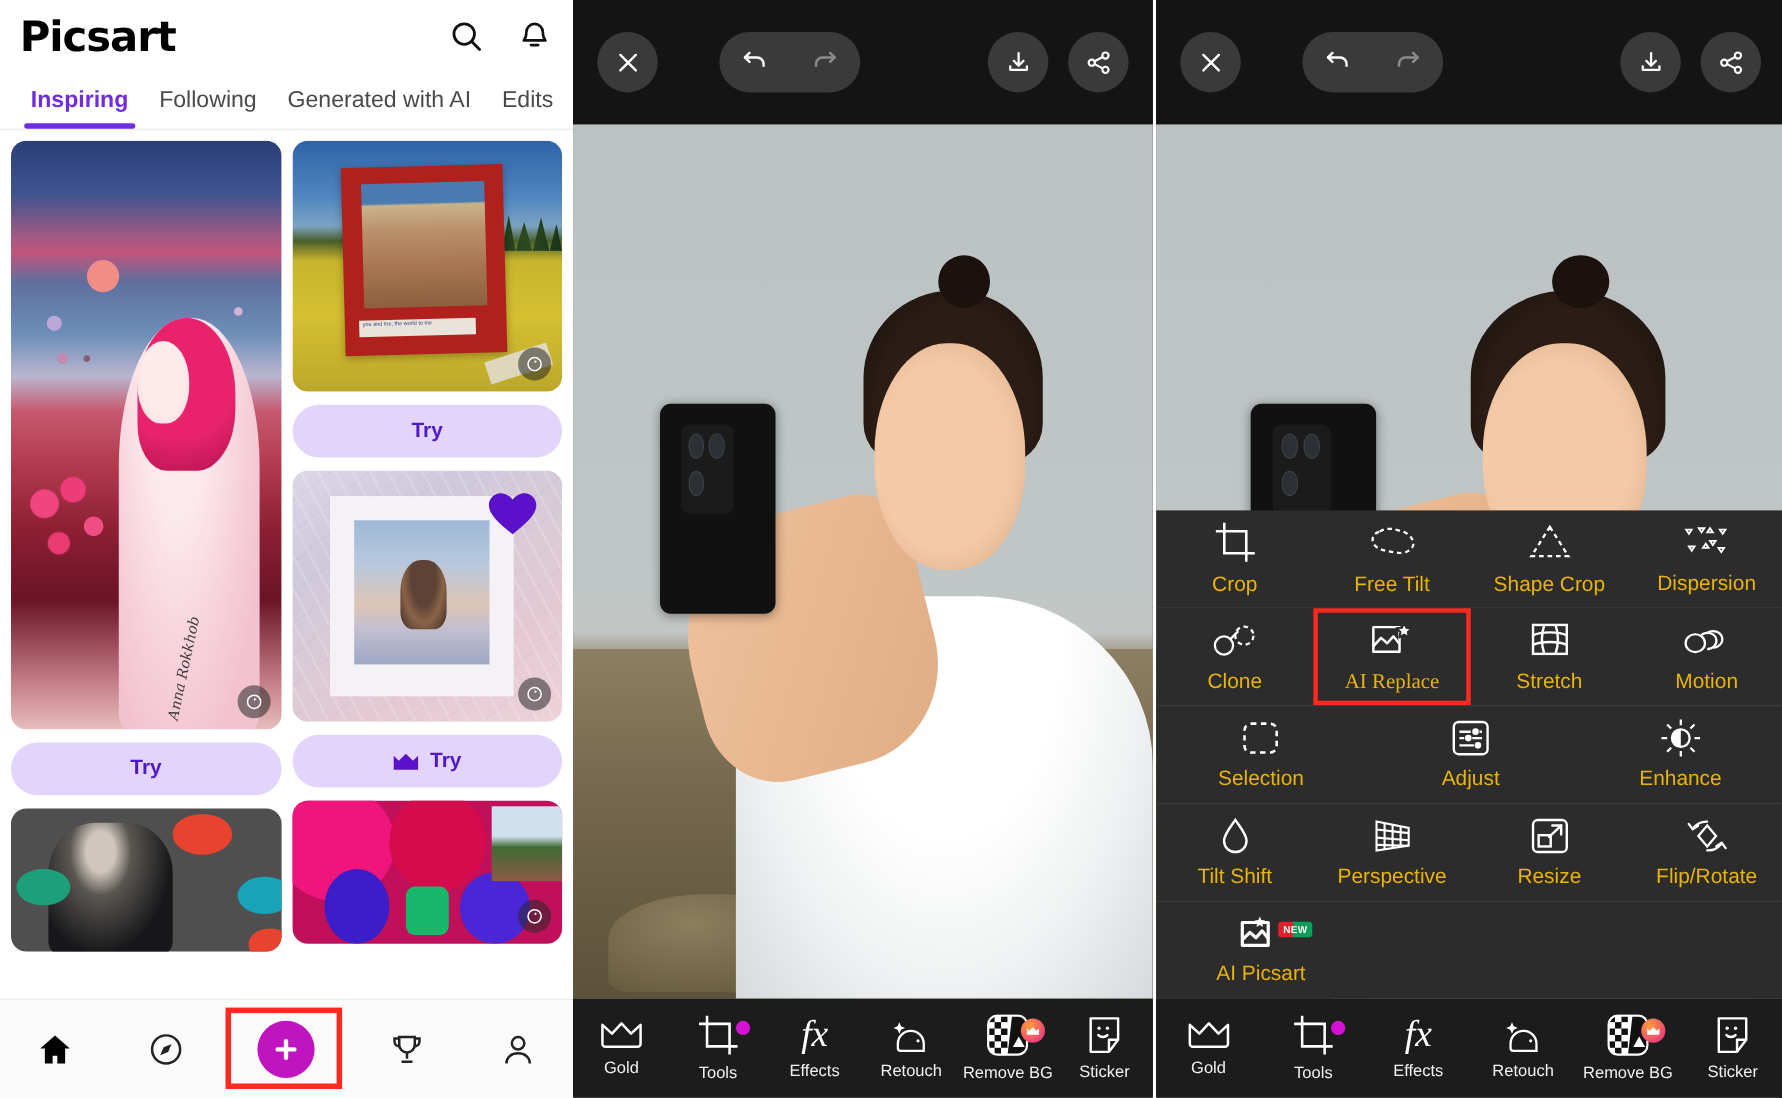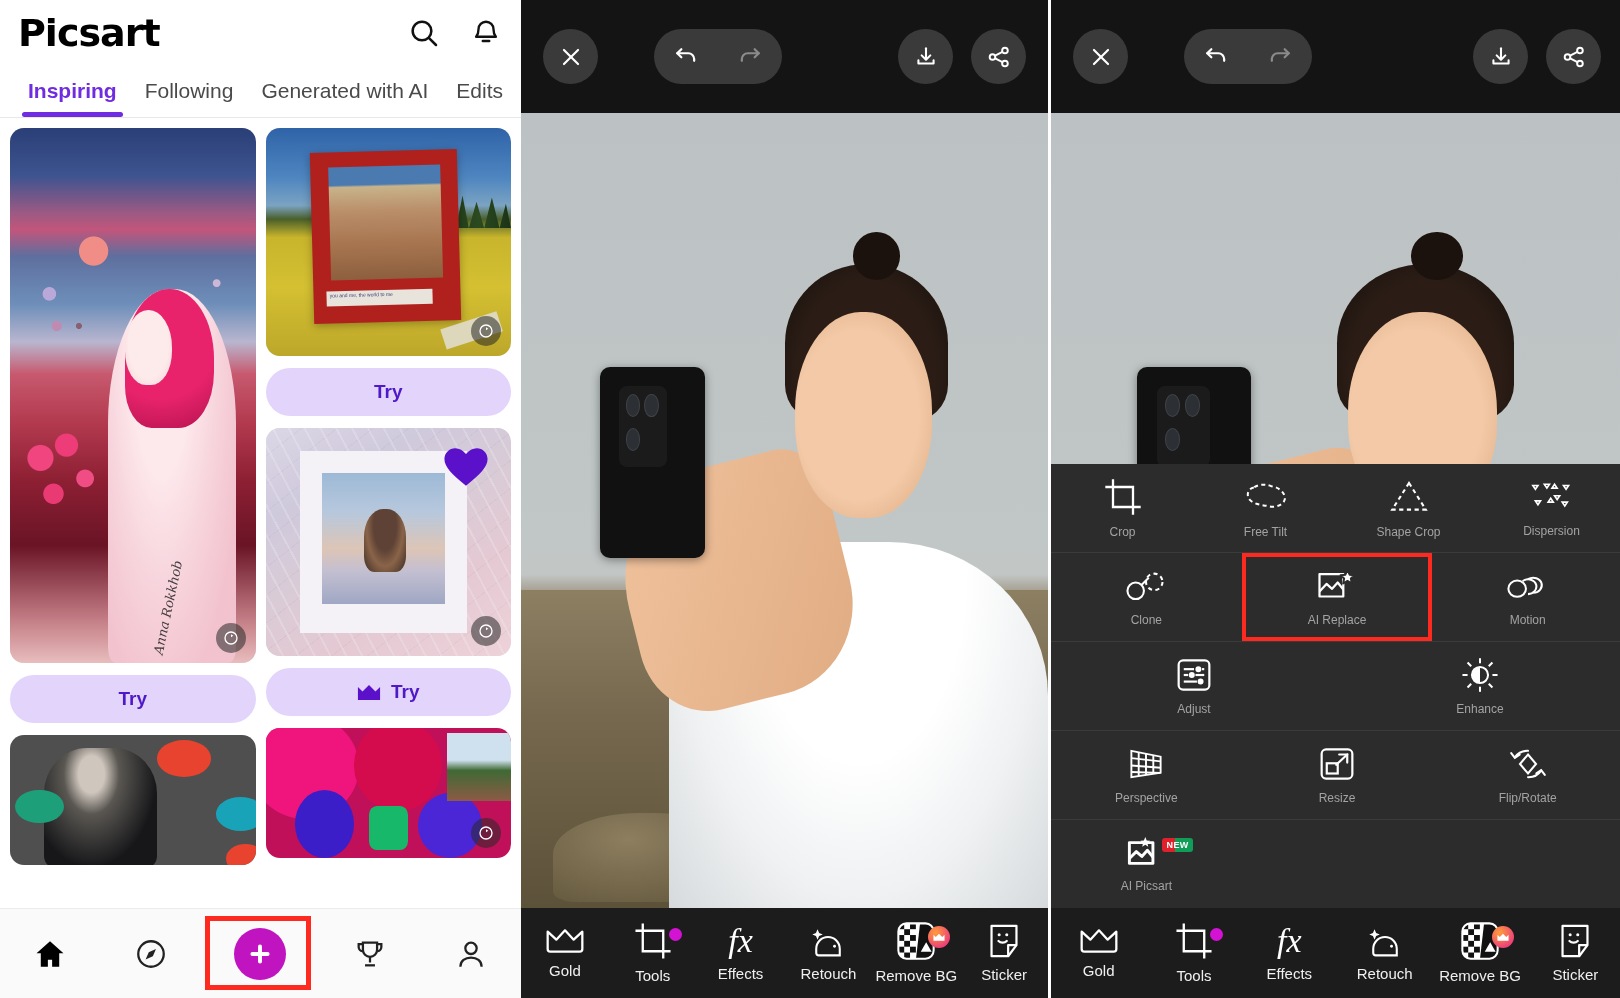--- a/index.html
+++ b/index.html
@@ -130,22 +130,22 @@
          box-shadow:0 2px 10px rgba(0,0,0,.4);}
   .phone .cam{position:absolute;left:18%;top:10%;width:46%;height:42%;background:#1b1b1b;border-radius:8px;}
   .phone .lens{position:absolute;width:26%;height:26%;background:#2c2f33;border-radius:50%;border:1px solid #3d4247;}
 
   
   .tools-grid{position:absolute;left:0;right:0;bottom:90px;background:#2c2c2c;z-index:4;}
   .tg-row{display:flex;border-bottom:1px solid #3b3b3b;}
   .tg-row:last-child{border-bottom:none;}
   .tg-cell{flex:1 1 25%;height:88px;display:flex;flex-direction:column;align-items:center;justify-content:center;
            gap:8px;position:relative;cursor:pointer;box-sizing:border-box;}
-  .tg-label{font-size:12px;color:#a3a3a3;}
-  .tg-sel{outline:4px solid #ff2a1f;outline-offset:-4px;z-index:2;}
+  .tg-label{font-size:19px;color:#eab308;}
+  .tg-sel{outline:4px solid #ff2a1f;outline-offset:-4px;z-index:2;font-family:Liberation Serif, serif;}
   .badge-new{position:absolute;left:58%;top:20%;background:linear-gradient(90deg,#e0202b 0 42%,#0f9d58 42%);
              color:#fff;font-size:9px;font-weight:700;padding:2px 5px;border-radius:3px;letter-spacing:.3px;}
   .badge-ai{position:absolute;left:60%;top:18%;width:20px;height:20px;border-radius:50%;background:#a870e8;
             color:#fff;font-size:11px;font-weight:700;display:flex;align-items:center;justify-content:center;}
 
   
   .ed-bottom{position:absolute;left:0;bottom:0;width:100%;height:90px;background:#1c1c1c;display:flex;
              align-items:center;z-index:6;}
   .eb-item{flex:1 1 0;display:flex;flex-direction:column;align-items:center;justify-content:center;gap:7px;position:relative;cursor:pointer;}
   .eb-label{font-size:15px;color:#f0f0f0;white-space:nowrap;}
@@ -570,30 +570,44 @@
         </div>
         <div class="tg-cell tg-sel">
           <svg width="42" height="38" viewBox="0 0 30 26" fill="none" stroke="#fff" stroke-width="1.6" stroke-linejoin="round">
             <path d="M2.5 4.5h17v16h-17z"></path>
             <path d="M2.5 17l5-5.5 4 3.5 4-4.5 4 5"></path>
             <path d="M22.5 1.5l1.5 3.4 3.5.4-2.6 2.4.7 3.5-3.1-1.8-3.1 1.8.7-3.5-2.6-2.4 3.5-.4z" fill="#fff" stroke="#2c2c2c" stroke-width="1.4"></path>
           </svg>
           <div class="tg-label">AI Replace</div>
         </div>
         <div class="tg-cell">
+          <svg width="40" height="38" viewBox="0 0 26 26" fill="none" stroke="#fff" stroke-width="1.5">
+            <rect x="2.5" y="3.5" width="21" height="18"></rect>
+            <path d="M2.5 10c5-2.5 16-2.5 21 0M2.5 16c5-2.5 16-2.5 21 0"></path>
+            <path d="M9.5 3.5c-2 6-2 12 0 18M16.5 3.5c2 6 2 12 0 18"></path>
+          </svg>
+          <div class="tg-label">Stretch</div>
+        </div>
+        <div class="tg-cell">
           <svg width="46" height="38" viewBox="0 0 34 26" fill="none" stroke="#fff" stroke-width="1.5">
             <ellipse cx="9" cy="15" rx="6.5" ry="6"></ellipse>
             <path d="M13 9.5c4-3 9-1 10 2.5s-2 7-6 7"></path>
             <path d="M17 8c4-2.5 9-.5 10 3s-2 7-6 7"></path>
           </svg>
           <div class="tg-label">Motion</div>
         </div>
       </div>
 
       <div class="tg-row">
+        <div class="tg-cell">
+          <svg width="40" height="38" viewBox="0 0 26 26" fill="none" stroke="#fff" stroke-width="1.6" stroke-dasharray="3.4 2.8">
+            <rect x="3" y="4" width="20" height="18" rx="4"></rect>
+          </svg>
+          <div class="tg-label">Selection</div>
+        </div>
         <div class="tg-cell">
           <svg width="40" height="38" viewBox="0 0 26 26" fill="none" stroke="#fff" stroke-width="1.5">
             <rect x="2.5" y="3" width="21" height="20" rx="3"></rect>
             <line x1="6" y1="9" x2="13" y2="9"></line>
               <circle cx="16" cy="9" r="1.3" fill="#fff"></circle>
               <line x1="18.5" y1="9" x2="20" y2="9"></line>
             <line x1="6" y1="13" x2="9" y2="13"></line>
               <circle cx="11.5" cy="13" r="1.3" fill="#fff"></circle>
               <line x1="14" y1="13" x2="20" y2="13"></line>
             <line x1="6" y1="17.5" x2="15" y2="17.5"></line>
@@ -612,20 +626,26 @@
             <line x1="5.5" y1="4.5" x2="8" y2="7"></line>
               <line x1="20" y1="19" x2="22.5" y2="21.5"></line>
             <line x1="22.5" y1="4.5" x2="20" y2="7"></line>
               <line x1="8" y1="19" x2="5.5" y2="21.5"></line>
           </svg>
           <div class="tg-label">Enhance</div>
         </div>
       </div>
 
       <div class="tg-row">
+        <div class="tg-cell">
+          <svg width="34" height="38" viewBox="0 0 22 26" fill="none" stroke="#fff" stroke-width="1.5">
+            <path d="M11 3C7.5 8 4 12 4 16a7 7 0 0014 0c0-4-3.5-8-7-13z"></path>
+          </svg>
+          <div class="tg-label">Tilt Shift</div>
+        </div>
         <div class="tg-cell">
           <svg width="42" height="38" viewBox="0 0 28 26" fill="none" stroke="#fff" stroke-width="1.3">
             <path d="M4 4l20 4v11L4 22z"></path>
             <path d="M4 9l20 2.2M4 14l20 1.6M4 18.5l20 .6"></path>
             <path d="M9 4.9v16.4M14 6v14.2M19 7.1v12.3"></path>
           </svg>
           <div class="tg-label">Perspective</div>
         </div>
         <div class="tg-cell">
           <svg width="40" height="38" viewBox="0 0 26 26" fill="none" stroke="#fff" stroke-width="1.5" stroke-linecap="round">

